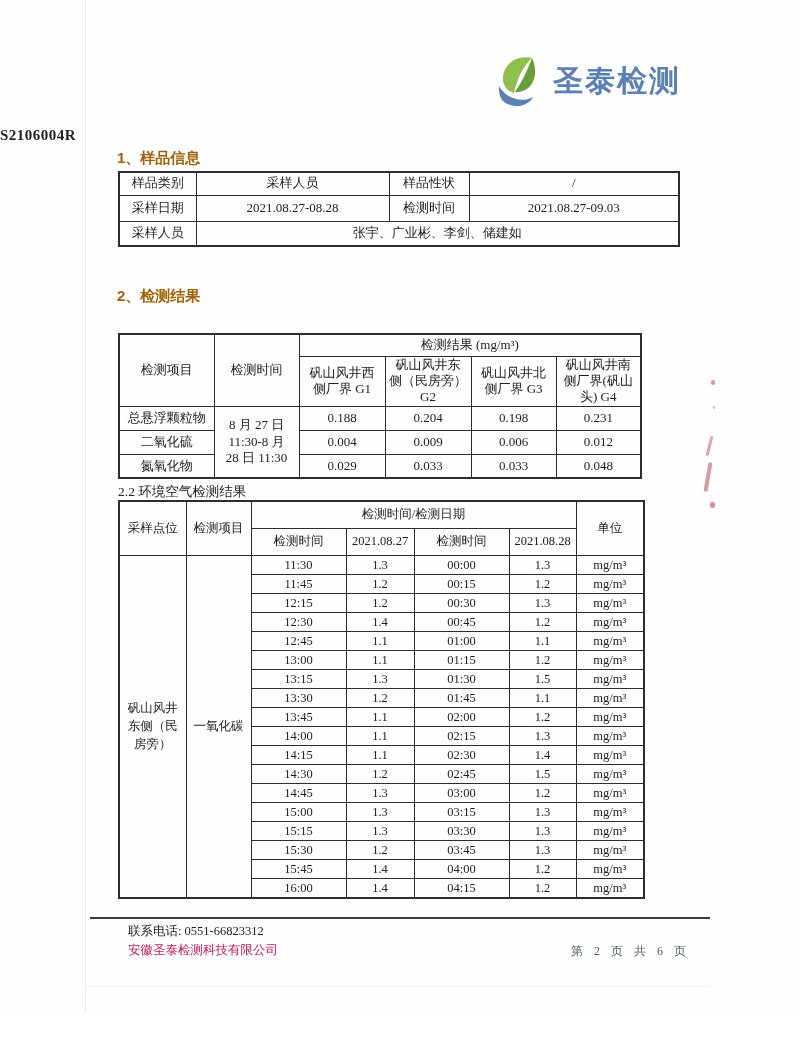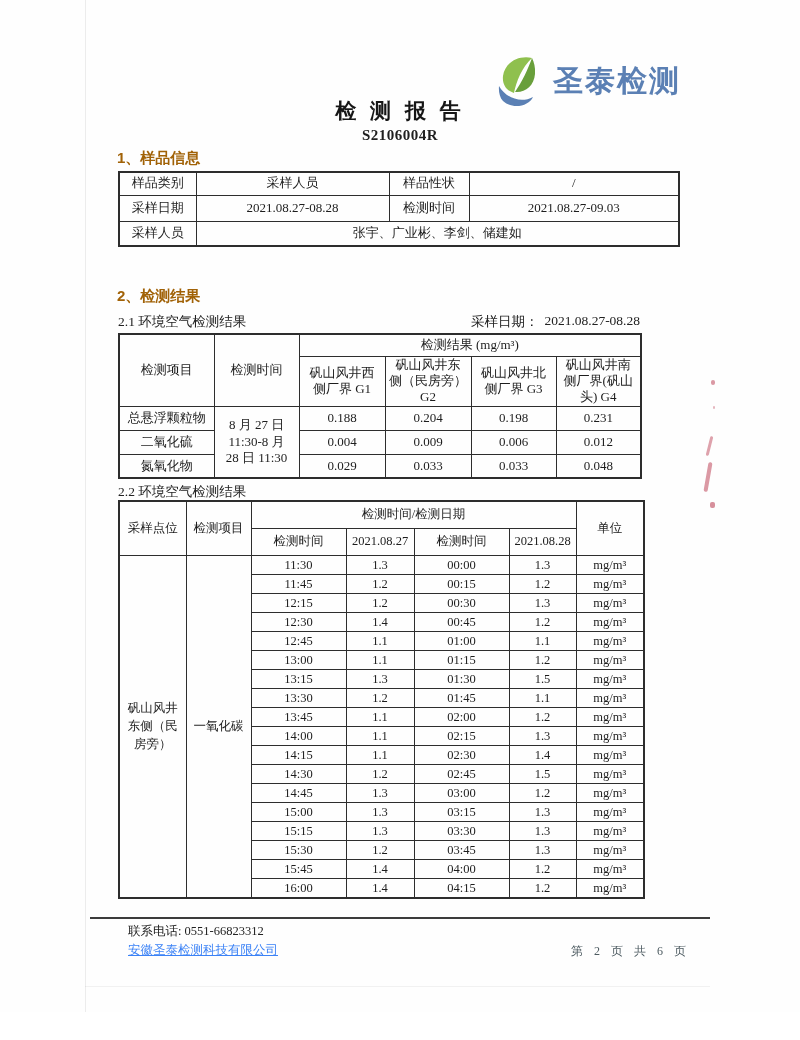--- a/index.html
+++ b/index.html
@@ -12,21 +12,21 @@
 
   
   .logo{position:absolute;top:54px;left:494px;display:flex;align-items:center;gap:7px;}
   .logo-text{font-family:"Liberation Sans","DejaVu Sans",sans-serif;font-weight:bold;font-size:30px;
     color:#5b80b4;letter-spacing:2px;}
 
   
   .title{position:absolute;top:97px;left:0;width:100%;text-align:center;
     font-family:"Liberation Sans","DejaVu Sans",sans-serif;font-weight:bold;font-size:21px;
     letter-spacing:4px;color:#161616;}
-  .report-no{position:absolute;top:127px;left:0;width:100%;text-align:center;
+  .report-no{position:absolute;top:127px;left:0;width:100%;
     font-weight:bold;font-size:15px;letter-spacing:0.5px;}
   .sec-h{position:absolute;left:117px;font-family:"Liberation Sans","DejaVu Sans",sans-serif;
     font-weight:bold;font-size:15px;color:#a16207;}
   .sec-h1{top:149px;}
   .sec-h2{top:287px;}
   .sub-h{position:absolute;left:118px;font-size:13.5px;color:#222;}
   .sub21{top:313px;width:522px;display:flex;justify-content:space-between;align-items:baseline;}
   .sub22{top:483px;}
   .date-right{display:flex;gap:6px;}
 
@@ -54,40 +54,39 @@
   .red-mark{position:absolute;background:#b7344a;border-radius:2px;}
   .rm1{left:711px;top:380px;width:4px;height:5px;opacity:.5;}
   .rm2{left:713px;top:406px;width:2px;height:3px;opacity:.35;}
   .rm3{left:708px;top:436px;width:3px;height:20px;opacity:.45;transform:rotate(14deg);}
   .rm4{left:706px;top:462px;width:4px;height:30px;opacity:.5;transform:rotate(10deg);}
   .rm5{left:710px;top:502px;width:5px;height:6px;opacity:.55;}
 
   
   .footer-line{position:absolute;top:917px;left:90px;width:620px;height:2px;background:#3c3c3c;}
   .footer-phone{position:absolute;top:923px;left:128px;font-size:12.5px;color:#222;}
-  .footer-company{position:absolute;top:942px;left:128px;font-size:12.5px;color:#3b82f6;text-decoration:underline;}
+  .footer-company{position:absolute;top:942px;left:128px;font-size:12.5px;color:#be185d;}
   .footer-page{position:absolute;top:943px;right:110px;font-size:12px;letter-spacing:4px;color:#4c5a60;}
 </style>
 </head>
 <body>
 
 <div class="page">
   <div class="scan-edge-left"></div>
   <div class="scan-edge-bottom"></div>
 
   <div class="logo">
     <svg width="52" height="54" viewBox="0 0 52 54">
       <path d="M38 4 C25 1, 11 8, 9 22 C8 31, 13 37, 20 39 C22 28, 28 13, 38 4 Z" fill="#8fc04e"></path>
       <path d="M38 4 C34 15, 28 28, 21 38 C31 39, 40 32, 41 20 C41.5 13, 40 8, 38 4 Z" fill="#699f3b"></path>
       <path d="M5 32 C11 43, 26 50, 39 43 C35 52, 19 56, 9 47 C5.5 43.5, 4.5 37, 5 32 Z" fill="#5b80b4"></path>
     </svg>
     <span class="logo-text">圣泰检测</span>
   </div>
 
-  <div class="title">检 测 报 告</div>
   <div class="report-no">S2106004R</div>
 
   <div class="sec-h sec-h1">1、样品信息</div>
 
   <table class="tbl t1">
     <colgroup>
         <col style="width:77px">
         <col style="width:193px">
         <col style="width:80px">
         <col style="width:210px">
@@ -107,27 +106,20 @@
       </tr>
       <tr class="r4">
         <td>采样人员</td>
         <td colspan="3">张宇、广业彬、李剑、储建如</td>
       </tr>
     </tbody>
   </table>
 
   <div class="sec-h sec-h2">2、检测结果</div>
 
-  <div class="sub-h sub21">
-    <span>2.1 环境空气检测结果</span>
-    <span class="date-right">
-      <span>采样日期：</span>
-      <span>2021.08.27-08.28</span>
-    </span>
-  </div>
 
   <table class="tbl t21">
     <colgroup>
         <col style="width:95px">
         <col style="width:85px">
         <col style="width:86px">
         <col style="width:86px">
         <col style="width:85px">
         <col style="width:85px">
       </colgroup>

